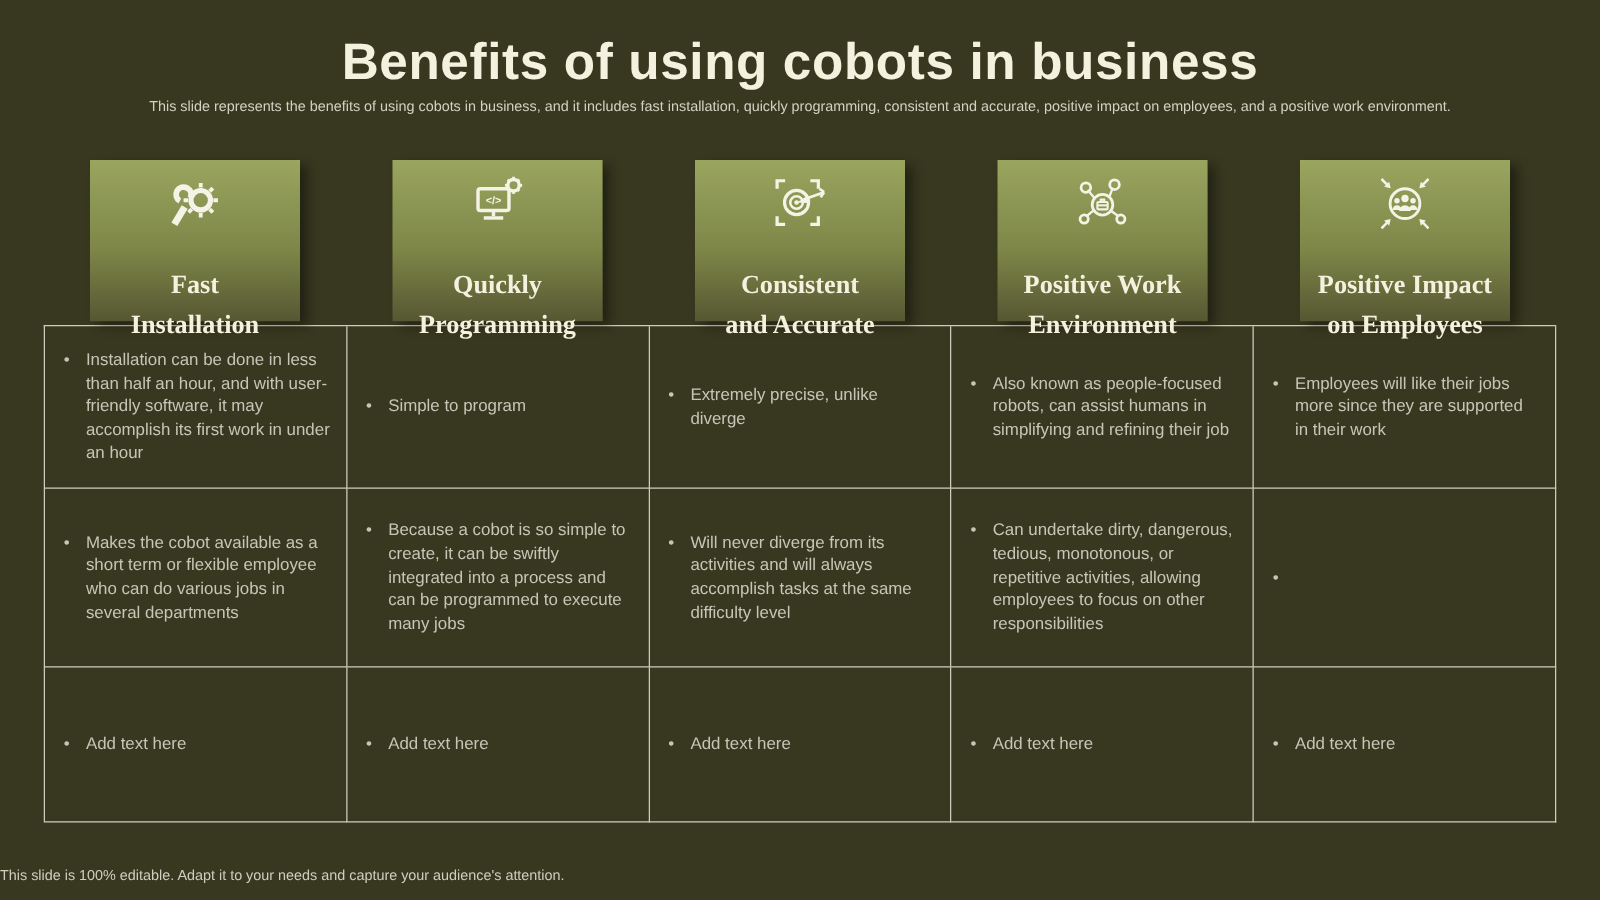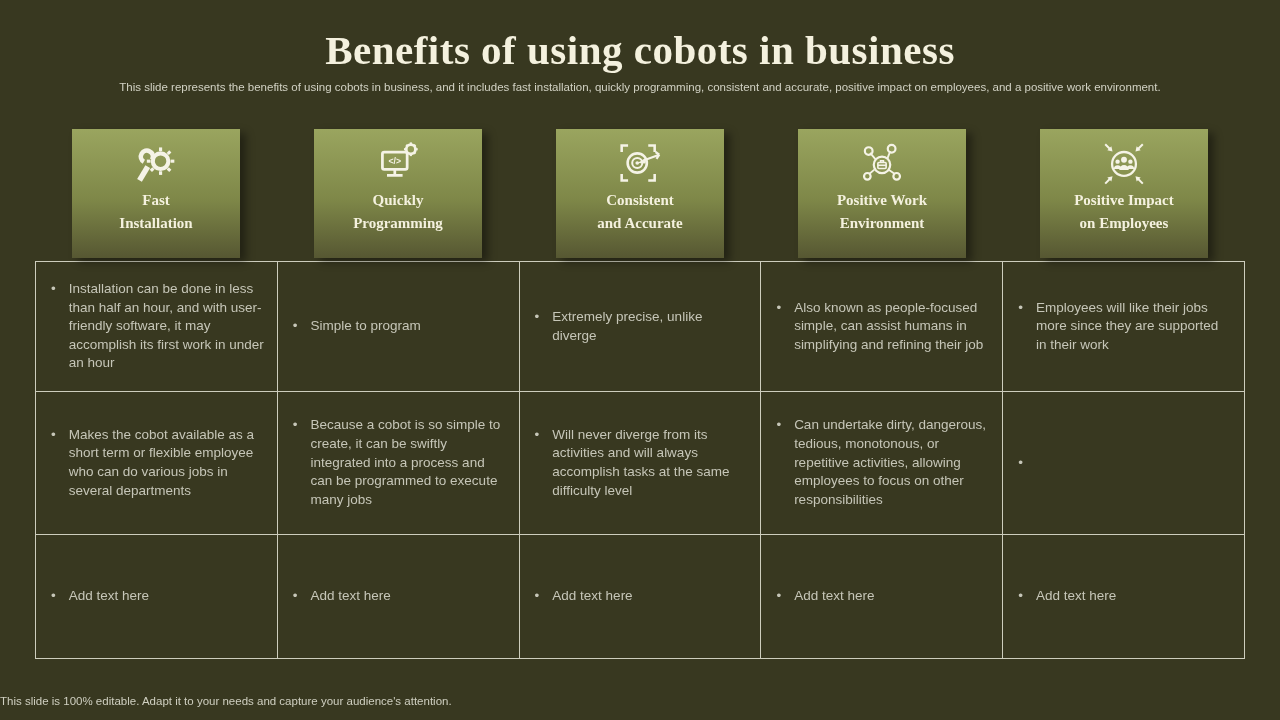--- a/index.html
+++ b/index.html
@@ -6,21 +6,21 @@
   html, body { width: 1280px; height: 720px; }
   body {
     background: #383820;
     font-family: "Liberation Sans", sans-serif;
     position: relative;
     overflow: hidden;
   }
   .title {
     text-align: center;
     padding-top: 26px;
-    font-family: Liberation Serif, serif;
+    font-family: Liberation Sans, sans-serif;
     font-weight: bold;
     font-size: 41px;
     color: #f4f1de;
     letter-spacing: 0.5px;
   }
   .subtitle {
     text-align: center;
     margin-top: 7px;
     font-size: 11.5px;
     color: #d2d2c4;
@@ -37,23 +37,23 @@
     margin: 0 auto;
     background: linear-gradient(180deg, #9aa55f 0%, #7e8748 55%, #565732 100%);
     box-shadow: 6px 4px 8px rgba(0,0,0,0.38);
     display: flex;
     flex-direction: column;
     align-items: center;
   }
   .header-icon { margin-top: 12px; height: 44px; display: flex; align-items: center; }
   .header-icon svg { display: block; }
   .header-label {
-    margin-top: 4px;
+    margin-top: 28px;
     font-family: "Liberation Serif", serif;
-    font-size: 15px;
+    font-size: 21px;
     font-weight: 600;
     color: #f4f1de;
     text-align: center;
     line-height: 1.5;
   }
   .benefit-table {
     width: 1210px;
     margin: 3px auto 0;
     display: grid;
     grid-template-columns: repeat(5, 1fr);
@@ -293,21 +293,21 @@
   <div class="cell">
     <span class="cell-inner">
         <span class="bullet">•</span>
         <span>Add text here</span>
       </span>
   </div>
 
   <div class="cell">
     <span class="cell-inner">
         <span class="bullet">•</span>
-        <span>Also known as people-focused simple, can assist humans in simplifying and refining their job</span>
+        <span>Also known as people-focused robots, can assist humans in simplifying and refining their job</span>
       </span>
   </div>
   <div class="cell">
     <span class="cell-inner">
         <span class="bullet">•</span>
         <span>Can undertake dirty, dangerous, tedious, monotonous, or repetitive activities, allowing employees to focus on other responsibilities</span>
       </span>
   </div>
   <div class="cell">
     <span class="cell-inner">

